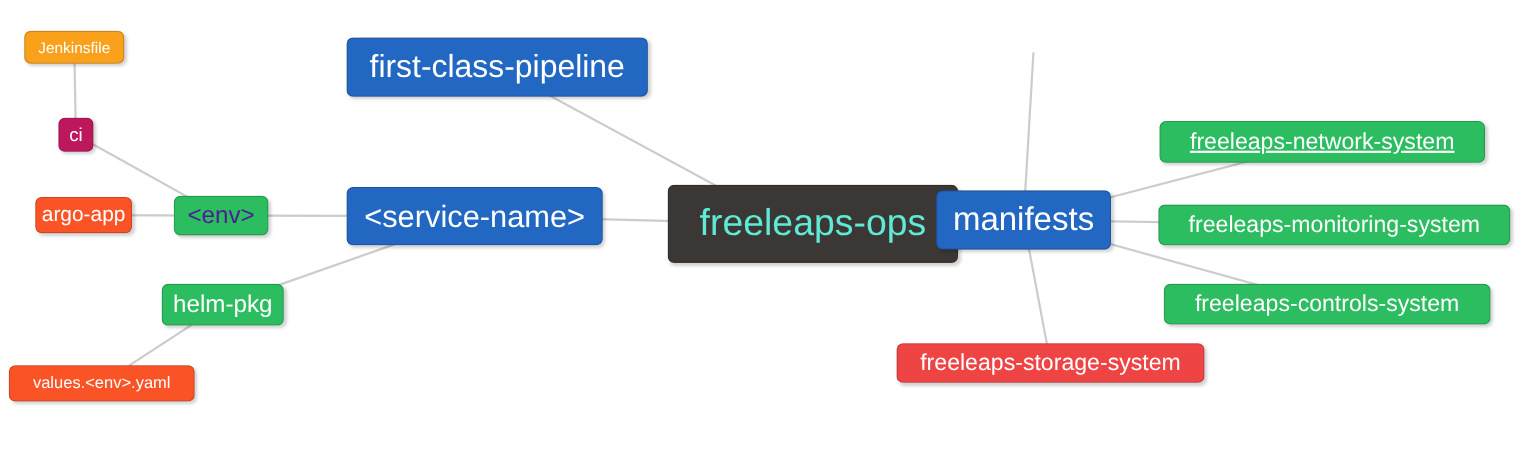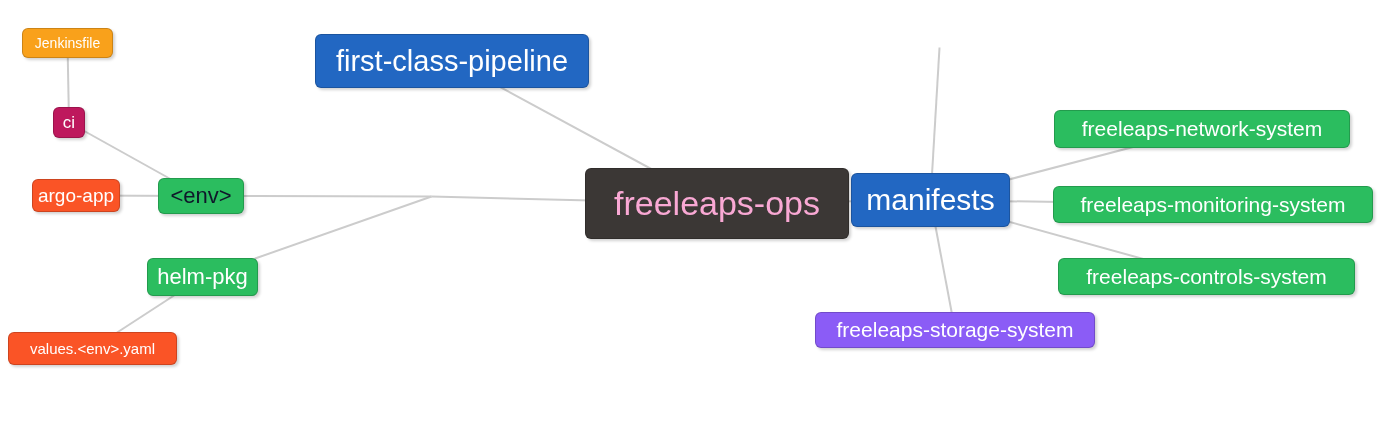--- a/index.html
+++ b/index.html
@@ -54,23 +54,24 @@
       <line x1="930.5" y1="200" x2="939.5" y2="47.5" stroke="#CCCCCC" stroke-width="2"></line>
       <line x1="930.5" y1="200" x2="1202" y2="129" stroke="#CCCCCC" stroke-width="2"></line>
       <line x1="930.5" y1="200" x2="1213" y2="204.5" stroke="#CCCCCC" stroke-width="2"></line>
       <line x1="930.5" y1="200" x2="1206.5" y2="276.5" stroke="#CCCCCC" stroke-width="2"></line>
       <line x1="930.5" y1="200" x2="955" y2="330" stroke="#CCCCCC" stroke-width="2"></line>
     </svg>
 
   <div class="node" style="left: 22px; top: 28px; width: 91px; height: 30px; font-size: 14px; background: rgb(249, 161, 27); color: rgb(255, 255, 255);">Jenkinsfile</div>
   <div class="node" style="left: 53px; top: 107px; width: 32px; height: 31px; font-size: 17px; background: #be185d; color: rgb(255, 255, 255);">ci</div>
   <div class="node" style="left: 32px; top: 179px; width: 88px; height: 33px; font-size: 19px; background: rgb(250, 84, 38); color: rgb(255, 255, 255);">argo-app</div>
-  <div class="node" style="left: 158px; top: 178px; width: 86px; height: 36px; font-size: 22px; background: rgb(43, 189, 95); color: #0f172a;">&lt;env&gt;</div>
+  <div class="node" style="left: 158px; top: 178px; width: 86px; height: 36px; font-size: 22px; background: rgb(43, 189, 95); color: #4c1d95;">&lt;env&gt;</div>
   <div class="node" style="left: 147px; top: 258px; width: 111px; height: 38px; font-size: 22px; background: rgb(43, 189, 95); color: rgb(255, 255, 255);">helm-pkg</div>
   <div class="node" style="left: 8px; top: 332px; width: 169px; height: 33px; font-size: 15px; background: rgb(250, 84, 38); color: rgb(255, 255, 255);">values.&lt;env&gt;.yaml</div>
   <div class="node" style="left: 315px; top: 34px; width: 274px; height: 54px; font-size: 29px; background: rgb(34, 103, 194); color: rgb(255, 255, 255);">first-class-pipeline</div>
-  <div class="node" style="left: 585px; top: 168px; width: 264px; height: 71px; font-size: 34px; background: rgb(59, 55, 53); color: #f9a8d4;">freeleaps-ops</div>
+  <div class="node" style="left: 315px; top: 170px; width: 233px; height: 53px; font-size: 28px; background: rgb(34, 103, 194); color: rgb(255, 255, 255);">&lt;service-name&gt;</div>
+  <div class="node" style="left: 607px; top: 168px; width: 264px; height: 71px; font-size: 34px; background: rgb(59, 55, 53); color: #5eead4;">freeleaps-ops</div>
   <div class="node" style="left: 851px; top: 173px; width: 159px; height: 54px; font-size: 30px; background: rgb(34, 103, 194); color: rgb(255, 255, 255);">manifests</div>
-  <div class="node" style="left: 1054px; top: 110px; width: 296px; height: 38px; font-size: 21px; background: rgb(43, 189, 95); color: rgb(255, 255, 255);">freeleaps-network-system</div>
+  <div class="node" style="left: 1054px; top: 110px; width: 296px; height: 38px; font-size: 21px; background: rgb(43, 189, 95); color: rgb(255, 255, 255); text-decoration: underline;">freeleaps-network-system</div>
   <div class="node" style="left: 1058px; top: 258px; width: 297px; height: 37px; font-size: 21px; background: rgb(43, 189, 95); color: rgb(255, 255, 255);">freeleaps-controls-system</div>
   <div class="node" style="left: 1053px; top: 186px; width: 320px; height: 37px; font-size: 21px; background: rgb(43, 189, 95); color: rgb(255, 255, 255);">freeleaps-monitoring-system</div>
-  <div class="node" style="left: 815px; top: 312px; width: 280px; height: 36px; font-size: 21px; background: #8b5cf6; color: rgb(255, 255, 255);">freeleaps-storage-system</div>
+  <div class="node" style="left: 815px; top: 312px; width: 280px; height: 36px; font-size: 21px; background: #ef4444; color: rgb(255, 255, 255);">freeleaps-storage-system</div>
 </div>
 
 </body></html>

